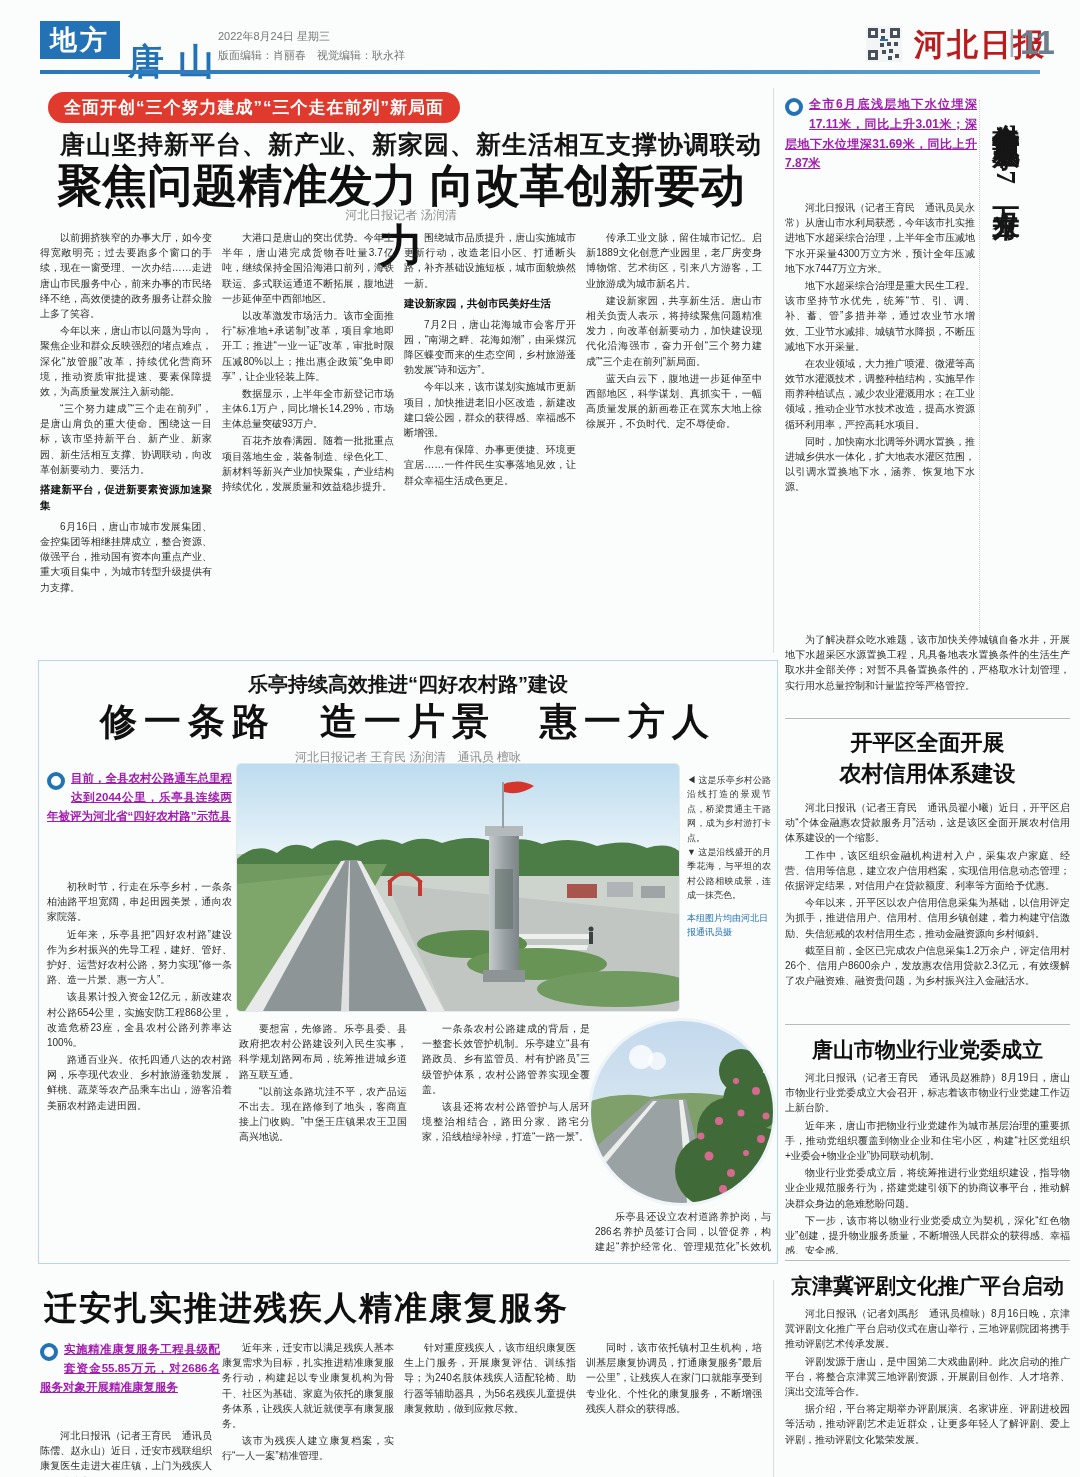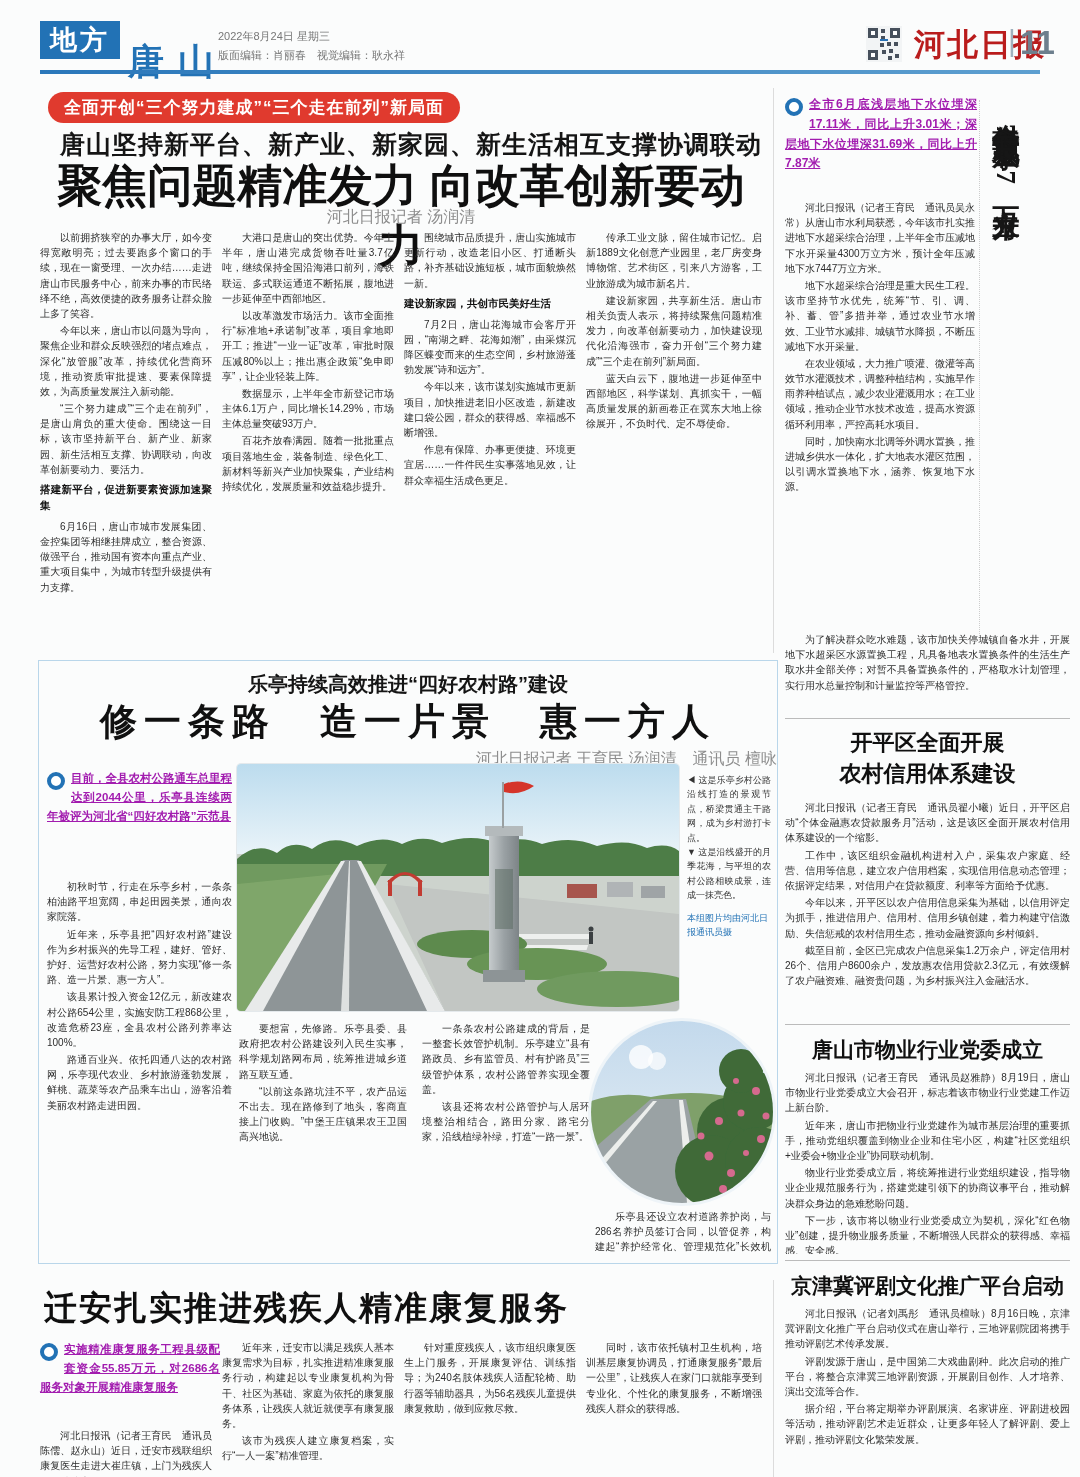--- a/index.html
+++ b/index.html
@@ -15,21 +15,21 @@
   .masthead{color:#b91c1c;font-weight:900;font-size:31px;font-family:"Liberation Serif",serif;
             letter-spacing:2px;}
   .pageno{color:#6d7f8d;font-weight:bold;font-size:33px;}
   .pagebar{color:#9fb2bf;font-size:30px;font-weight:normal;}
   .header-rule{height:4px;background:linear-gradient(90deg,#2a77ba,#5d9fd0);}
   
   .banner{background:#e03a2e;color:#fff;font-size:17px;font-weight:bold;
           padding:4px 16px;border-radius:16px;display:inline-block;letter-spacing:1px;}
   .kicker{font-size:25px;font-weight:900;color:#151515;text-align:center;letter-spacing:1px;}
   .headline-xl{font-size:45px;font-weight:900;color:#0f0f0f;text-align:center;letter-spacing:0px;}
-  .byline{font-size:16px;color:#8d8d8d;text-align:center;}
+  .byline{font-size:12px;color:#8d8d8d;text-align:center;}
   .bodycol{font-size:10px;line-height:1.52;color:#2c2c2c;text-align:justify;overflow:hidden;}
   .bodycol p{margin:0 0 2px 0;text-indent:2em;}
   .col-subhead{font-weight:bold;font-size:10.5px;color:#111;margin:5px 0;text-indent:0;}
   
   .lead-block{color:#a21caf;font-weight:bold;font-size:12px;line-height:1.65;text-align:justify;text-decoration:underline;}
   .ring{display:inline-block;width:10px;height:10px;border:4px solid #2272b5;border-radius:50%;
         background:#fff;float:left;margin:3px 6px 0 0;}
   
   .midbox{border:1px solid #b9d6ea;}
   .kicker2{font-size:20px;font-weight:900;text-align:center;color:#151515;}
@@ -140,21 +140,21 @@
     </div>
   <div class="abs vert-headline" style="left:992px;top:102px;height:545px;">今年全市预计压减地下水7447万立方米</div>
   <div class="abs bodycol" style="left:785px;top:632px;width:285px;height:80px;">
       <p>为了解决群众吃水难题，该市加快关停城镇自备水井，开展地下水超采区水源置换工程，凡具备地表水置换条件的生活生产取水井全部关停；对暂不具备置换条件的，严格取水计划管理，实行用水总量控制和计量监控等严格管控。</p>
     </div>
   <div class="abs hrule" style="left:785px;top:718px;width:285px;"></div>
 
   <div class="abs midbox" style="left:38px;top:660px;width:738px;height:602px;">
     <div class="abs kicker2" style="left:0;top:10px;width:738px;">乐亭持续高效推进“四好农村路”建设</div>
     <div class="abs headline-mid" style="left:0;top:36px;width:738px;">修一条路　造一片景　惠一方人</div>
-    <div class="abs byline" style="left:0;top:88px;width:738px;text-align:right;">河北日报记者 王育民 汤润清　通讯员 檀咏</div>
+    <div class="abs byline" style="left:0;top:88px;width:738px;">河北日报记者 王育民 汤润清　通讯员 檀咏</div>
 
     <div class="abs" style="left:8px;top:108px;width:185px;">
       <span class="ring"></span>
       <div class="lead-block" style="font-size:11.5px;">目前，全县农村公路通车总里程达到2044公里，乐亭县连续两年被评为河北省“四好农村路”示范县</div>
     </div>
     <div class="abs bodycol" style="left:8px;top:218px;width:185px;height:372px;">
         <p>初秋时节，行走在乐亭乡村，一条条柏油路平坦宽阔，串起田园美景，通向农家院落。</p>
         <p>近年来，乐亭县把“四好农村路”建设作为乡村振兴的先导工程，建好、管好、护好、运营好农村公路，努力实现“修一条路、造一片景、惠一方人”。</p>
         <p>该县累计投入资金12亿元，新改建农村公路654公里，实施安防工程868公里，改造危桥23座，全县农村公路列养率达100%。</p>
         <p>路通百业兴。依托四通八达的农村路网，乐亭现代农业、乡村旅游蓬勃发展，鲜桃、蔬菜等农产品乘车出山，游客沿着美丽农村路走进田园。</p>

